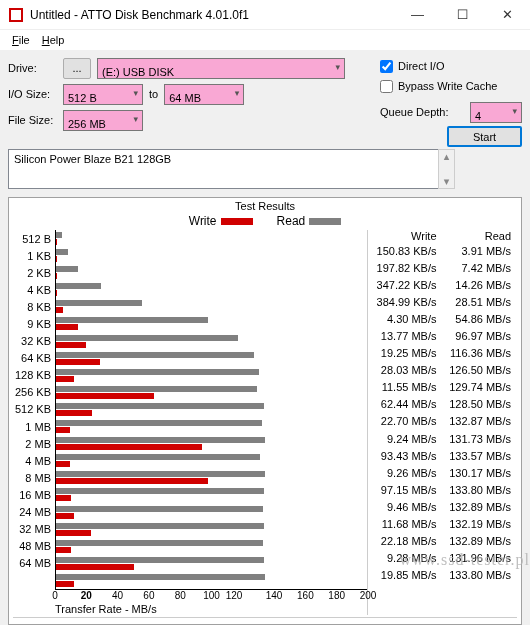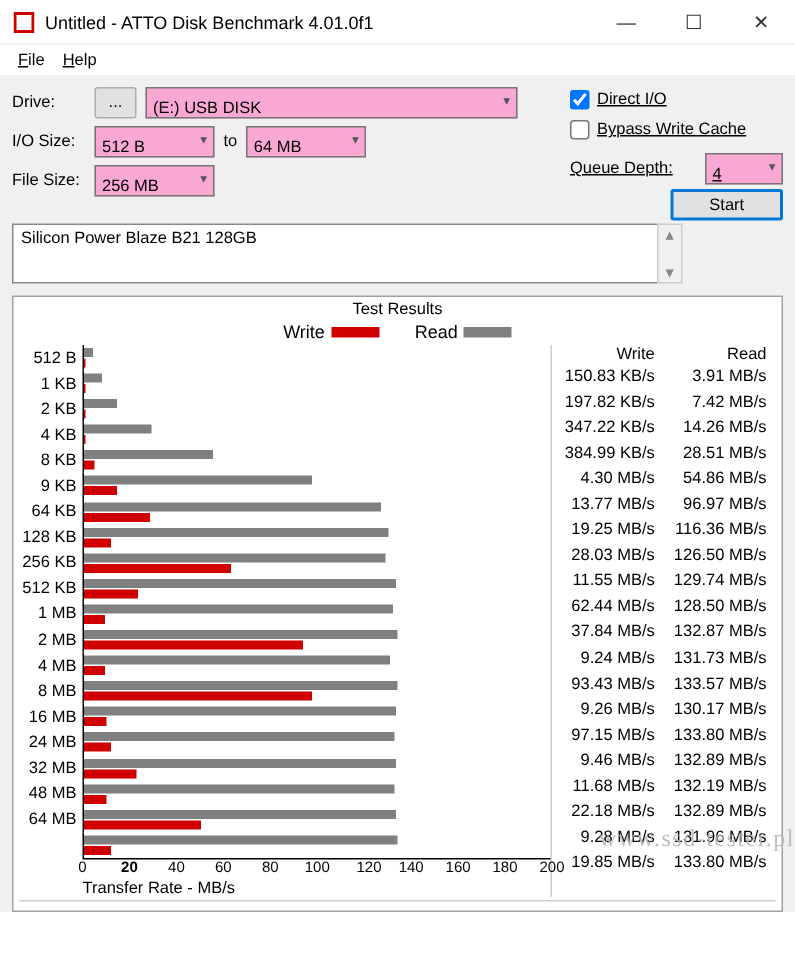--- a/index.html
+++ b/index.html
@@ -9,21 +9,21 @@
   .titlebar .title { flex:1; color:#000; font-size:12px;}
   .winbtns { display:flex; height:100%; }
   .winbtns div { width:45px; display:flex; align-items:center; justify-content:center; color:#333; font-size:13px;}
   .winbtns div:last-child { }
   .menubar { height:20px; display:flex; align-items:center; padding:0 8px; gap:4px;}
   .menubar span { padding:0 4px; cursor:default;}
   .menubar span u { text-decoration: underline; }
   .body { padding:6px 8px 0 8px; background:#f0f0f0; }
   .controls { display:flex; }
   .controls-left { flex:1; }
-  .controls-right { width:150px; padding-left:8px;text-decoration:underline;}
+  .controls-right { width:150px; padding-left:8px;}
   .row { display:flex; align-items:center; height:24px; margin-bottom:2px;}
   .lbl { width:55px; }
   .select, .textin { height:21px; border:1px solid #767676; background:#f9a8d4; display:flex; align-items:flex-end; padding:0 4px; position:relative;}
   .btn-like { height:21px; border:1px solid #adadad; background:#e1e1e1; display:flex; align-items:center; justify-content:center; padding:0 8px; border-radius:2px;}
   .drop-arrow { position:absolute; right:4px; top:3px; font-size:9px; color:#555;}
   .chk { display:flex; align-items:center; gap:5px; height:20px;}
   .chk input { width:13px; height:13px; margin:0;}
   .startbtn { width:75px; height:21px; border:2px solid #0078d7; background:#e1e1e1; display:flex; align-items:center; justify-content:center; float:right; border-radius:2px;}
   .devbox { clear:both; width:430px; height:40px; border:1px solid #828790; border-right:none; background:#fff; position:relative; margin-top:2px;}
   .devbox .scroll { position:absolute; right:-17px; top:-1px; bottom:-1px; width:17px; border:1px solid #cdcdcd; background:#f0f0f0; display:flex; flex-direction:column; justify-content:space-between; align-items:center; font-size:9px; color:#888;}
@@ -180,20 +180,27 @@
               </div>
             </div>
             <div class="chart-row">
               <div class="ylbl">9 KB</div>
               <div class="bars">
                 <div class="bar read" style="width: 151.758px;"></div>
                 <div class="bar write" style="width: 21.55px;"></div>
               </div>
             </div>
             <div class="chart-row">
+              <div class="ylbl">32 KB</div>
+              <div class="bars">
+                <div class="bar read" style="width: 182.103px;"></div>
+                <div class="bar write" style="width: 30.1262px;"></div>
+              </div>
+            </div>
+            <div class="chart-row">
               <div class="ylbl">64 KB</div>
               <div class="bars">
                 <div class="bar read" style="width: 197.972px;"></div>
                 <div class="bar write" style="width: 43.8669px;"></div>
               </div>
             </div>
             <div class="chart-row">
               <div class="ylbl">128 KB</div>
               <div class="bars">
                 <div class="bar read" style="width: 203.043px;"></div>
@@ -285,21 +292,21 @@
               </div>
             </div>
           </div>
         <div class="xaxis" id="xaxis">
             <span class="tick" style="left: 0px;">0</span>
             <span class="tick" style="left: 31.3px; font-weight: bold;">20</span>
             <span class="tick" style="left: 62.6px; text-align: right;">40</span>
             <span class="tick" style="left: 93.9px;">60</span>
             <span class="tick" style="left: 125.2px;">80</span>
             <span class="tick" style="left: 156.5px;">100</span>
-            <span class="tick" style="left: 191px;">120</span>
+            <span class="tick" style="left: 179px;">120</span>
             <span class="tick" style="left: 219.1px;">140</span>
             <span class="tick" style="left: 250.4px;">160</span>
             <span class="tick" style="left: 281.7px;">180</span>
             <span class="tick" style="left: 313px;">200</span>
           </div>
         <div class="xaxis-label">Transfer Rate - MB/s</div>
       </div>
       <div class="res-table">
         <div class="thdr">
           <div>Write</div>
@@ -340,21 +347,21 @@
             </div>
             <div class="trow">
               <div>11.55 MB/s</div>
               <div>129.74 MB/s</div>
             </div>
             <div class="trow">
               <div>62.44 MB/s</div>
               <div>128.50 MB/s</div>
             </div>
             <div class="trow">
-              <div>37.84 MB/s</div>
+              <div>22.70 MB/s</div>
               <div>132.87 MB/s</div>
             </div>
             <div class="trow">
               <div>9.24 MB/s</div>
               <div>131.73 MB/s</div>
             </div>
             <div class="trow">
               <div>93.43 MB/s</div>
               <div>133.57 MB/s</div>
             </div>

